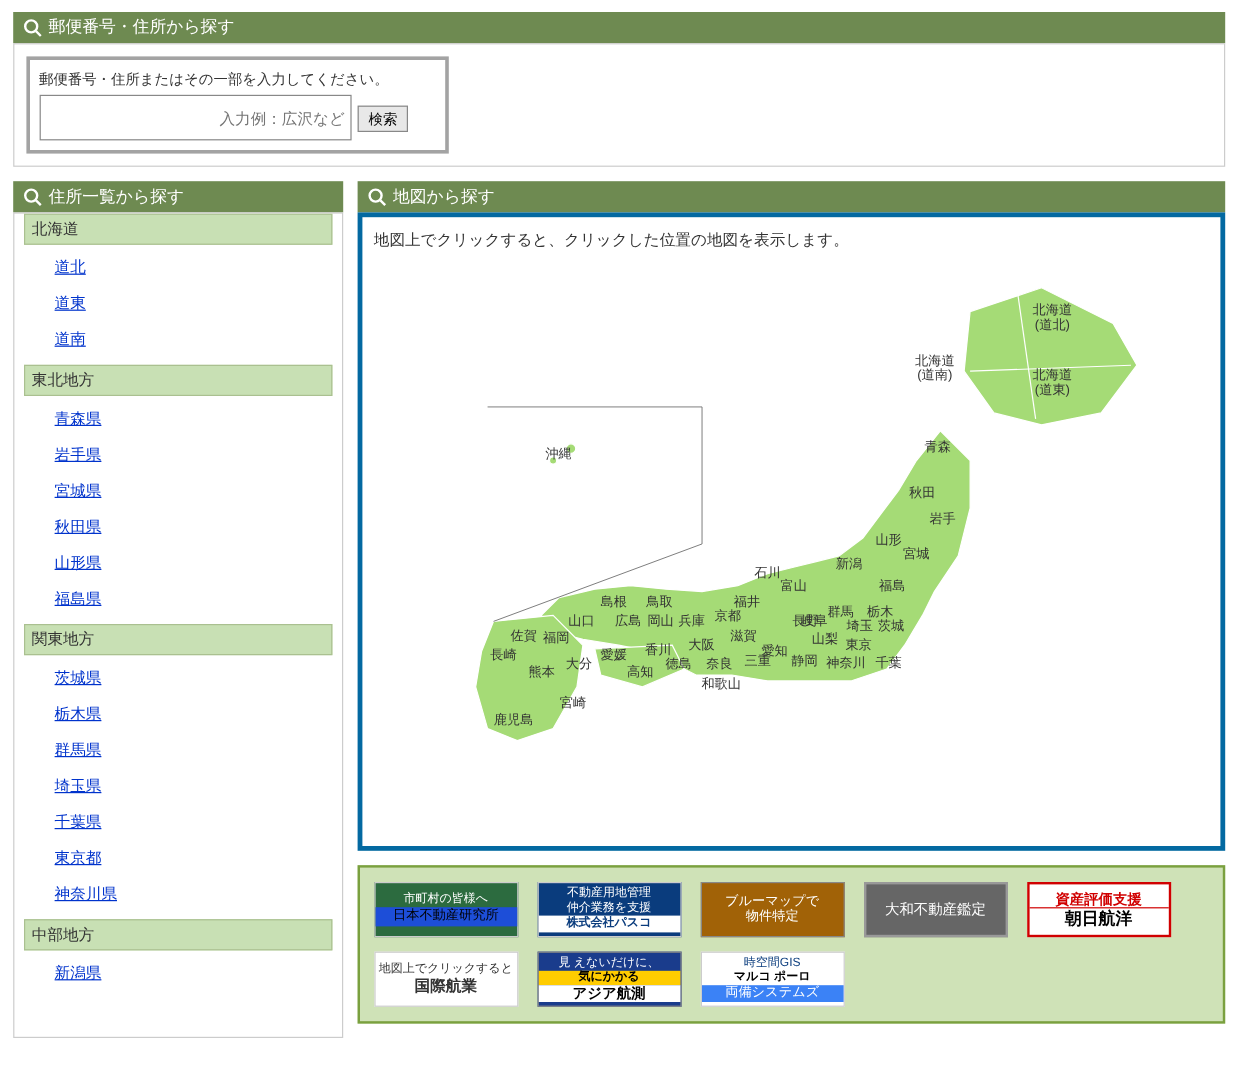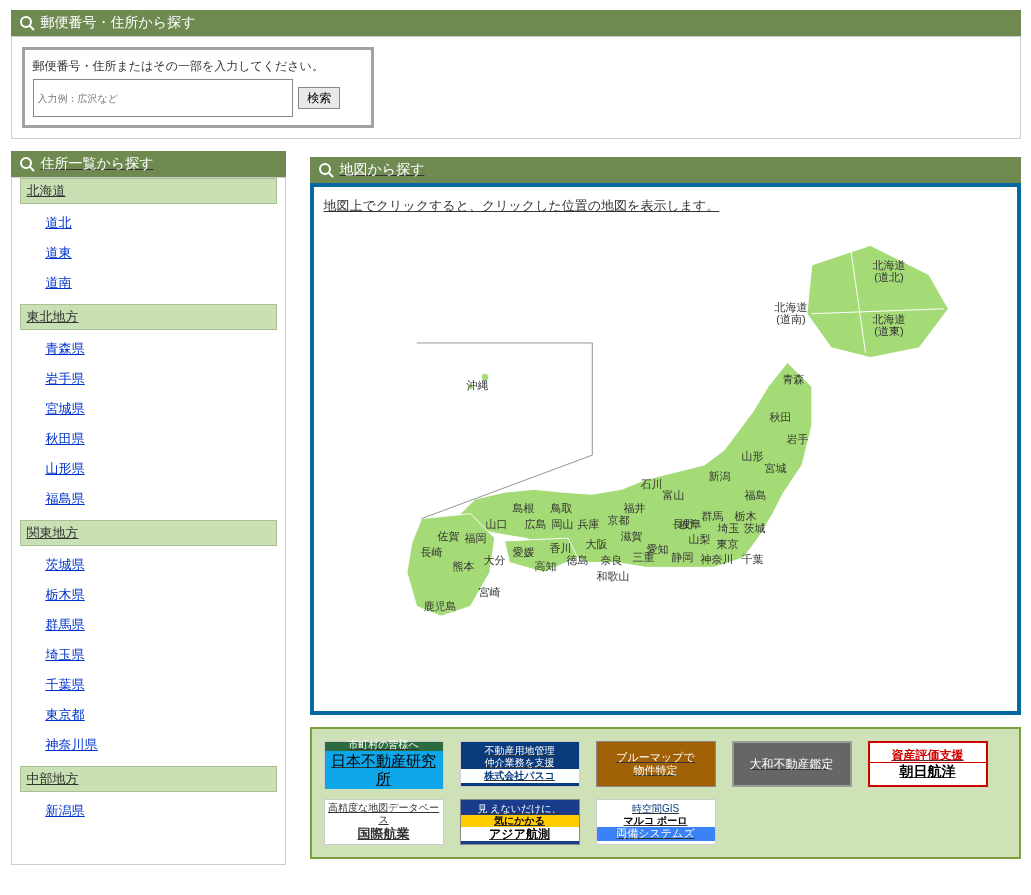--- a/index.html
+++ b/index.html
@@ -2,42 +2,42 @@
 <html><head>
 <meta charset="utf-8">
 <style>
   html,body{margin:0;padding:0;background:#fff;font-family:"MS PGothic","Hiragino Kaku Gothic Pro",Meiryo,sans-serif;font-size:13px;color:#333;}
   .page{width:1010px;margin:0 auto;padding:10px;}
   .panel-hdr{background:#6e8a51;color:#fff;font-size:14px;padding:4px 8px;display:flex;align-items:center;gap:6px;}
   .panel-hdr svg{width:16px;height:16px;flex:0 0 16px;}
   .search-outer{border:1px solid #ccc;padding:10px;margin-bottom:12px;}
   .search-box{border:3px solid #a3a3a3;padding:8px;width:330px;}
   .search-box .instr{font-size:12px;margin-bottom:4px;}
-  .search-box input[type=text]{width:260px;height:20px;border:1px solid #888;font-size:10px;padding:18px 4px;box-sizing:border-box;}
+  .search-box input[type=text]{width:260px;height:20px;border:1px solid #888;font-size:13px;padding:18px 4px;box-sizing:border-box;text-align:right;}
   .search-box button{height:22px;border:1px solid #888;background:#e8e8e8;font-size:12px;padding:0 8px;margin-left:2px;cursor:pointer;}
-  .cols{display:flex;gap:24px;align-items:center;text-decoration:underline;}
+  .cols{display:flex;gap:12px;align-items:flex-start;}
   .left{width:275px;}
   .right{flex:1;}
   .list-wrap{border:1px solid #ccc;height:688px;box-sizing:border-box;display:flex;flex-direction:column;}
   .list-scroll{flex:1;overflow-y:scroll;padding:0;}
   .region-hdr{background:#c8e0b4;border:1px solid #aac090;padding:3px 6px;font-size:13px;margin:0 8px 4px 8px;}
   .list-scroll ul{list-style:none;margin:0 0 6px 0;padding:0;}
   .list-scroll li{padding:6px 0 6px 34px;}
   .list-scroll li a{color:#0033cc;text-decoration:underline;cursor:pointer;}
   .map-wrap{border:4px solid #0369a1;padding:10px;}
   .map-note{font-size:13px;margin-bottom:6px;}
   .map-canvas{position:relative;height:480px;background:#fff;}
   .map-canvas svg{position:absolute;inset:0;}
   .map-label{position:absolute;font-size:11px;color:#333;white-space:nowrap;text-align:center;line-height:1.1;}
   .banners{border:2px solid #7aa03f;background:#cfe2b7;padding:12px;margin-top:12px;}
   .brow{display:flex;gap:16px;margin-bottom:12px;}
   .brow:last-child{margin-bottom:0;}
   .banner{width:120px;height:46px;box-sizing:border-box;border:1px solid #888;background:#fff;display:flex;flex-direction:column;justify-content:center;align-items:center;font-size:10px;line-height:1.2;text-align:center;cursor:pointer;}
   .banner.b1{background:#2c6b3f;border-color:#ccc;color:#fff;}
-  .banner.b1 .sub{background:#0ea5e9;color:#000;width:100%;padding:1px 0;font-size:15px;}
+  .banner.b1 .sub{background:#1d4ed8;color:#000;width:100%;padding:1px 0;font-size:11px;}
   .banner.b2{background:#0a3c7d;border-color:#ccc;color:#fff;}
   .banner.b2 .sub{background:#fff;color:#0a3c7d;width:100%;padding:1px 0;font-weight:bold;}
   .banner.b3{background:#a16207;color:#fff;font-size:11px;}
   .banner.b4{background:#666;border:2px solid #999;color:#fff;font-size:12px;}
   .banner.b5{background:#fff;border:2px solid #d00000;}
   .banner.b5 .t{color:#d00000;font-size:12px;font-weight:bold;}
   .banner.b5 .sub{color:#000;font-size:14px;font-weight:bold;border-top:1px solid #d00000;width:100%;}
   .banner.b6{background:#fff;border:1px solid #ccc;font-size:10px;}
   .banner.b6 .sub{font-size:13px;font-weight:bold;}
   .banner.b7{background:#1a3c8c;color:#fff;font-size:10px;}
@@ -211,21 +211,21 @@
             <div class="banner b4">
               <div class="t">大和不動産鑑定</div>
             </div>
             <div class="banner b5">
               <div class="t">資産評価支援</div>
               <div class="sub">朝日航洋</div>
             </div>
           </div>
         <div class="brow" id="brow2">
             <div class="banner b6">
-              <div class="t">高精度な地図データベース</div>
+              <div class="t">地図上でクリックすると</div>
               <div class="sub">国際航業</div>
             </div>
             <div class="banner b7">
               <div class="t">見 えないだけに、</div>
               <div class="mid">気にかかる</div>
               <div class="sub">アジア航測</div>
             </div>
             <div class="banner b8">
               <div class="t">時空間GIS</div>
               <div class="mid">マルコ ポーロ</div>

